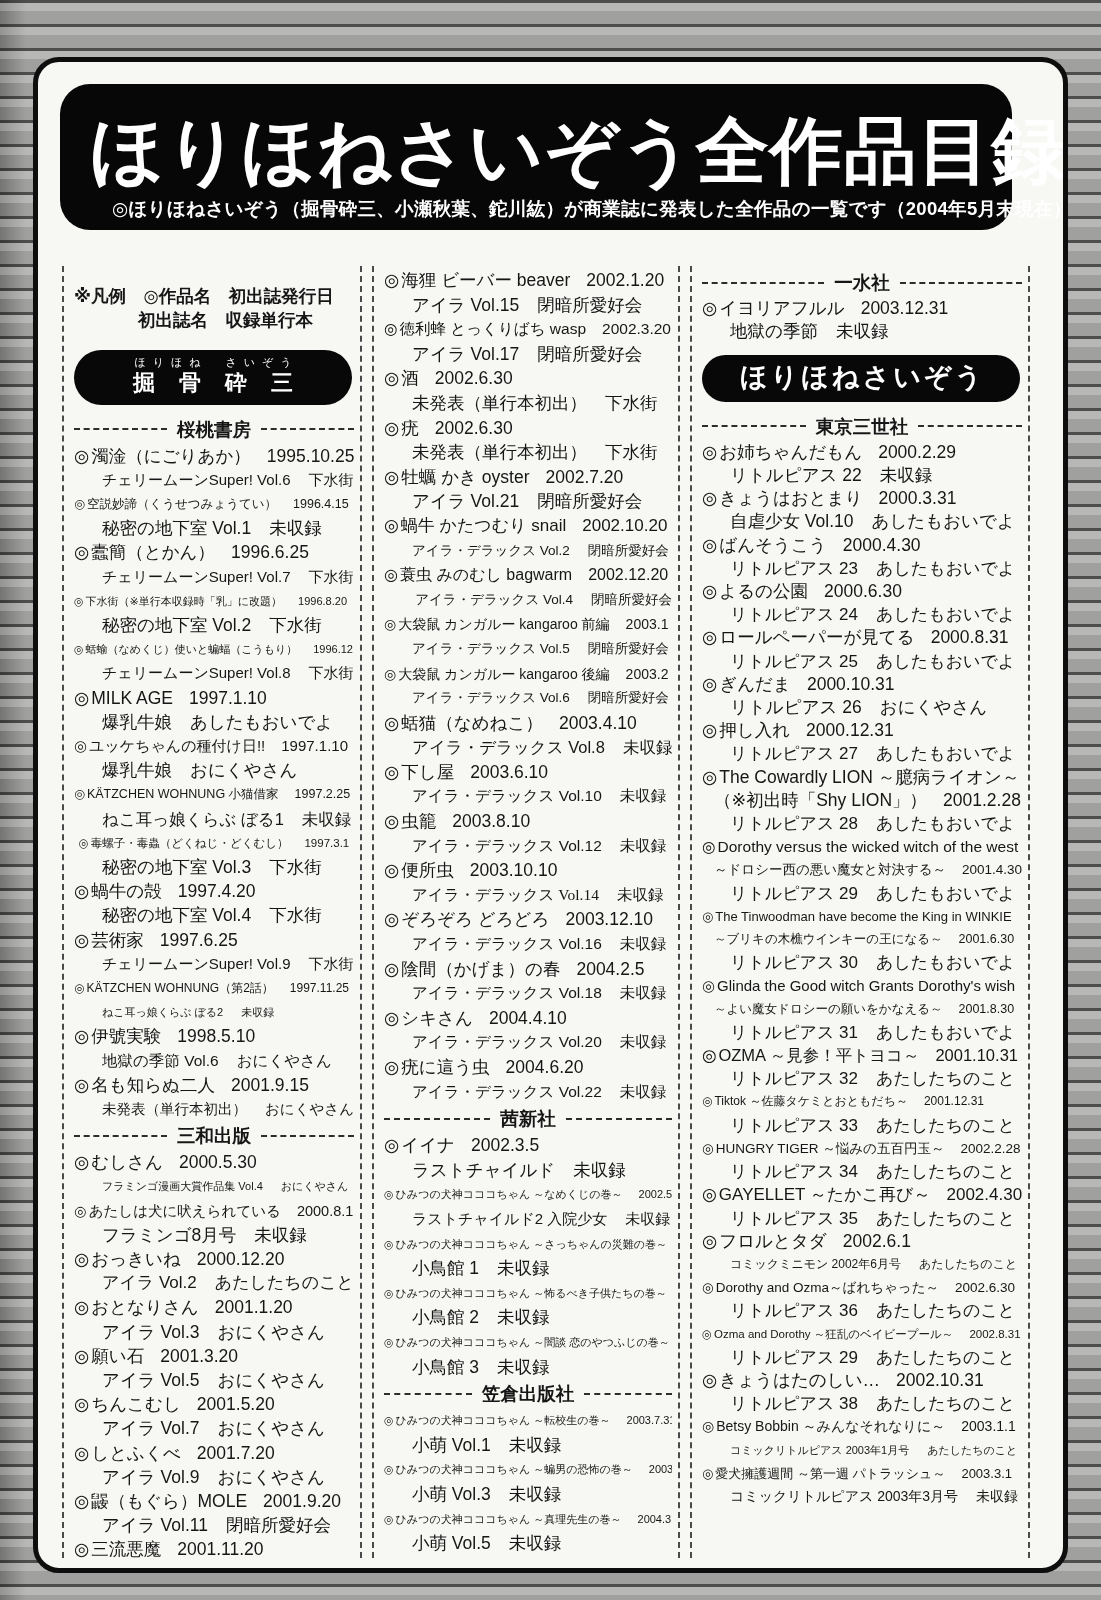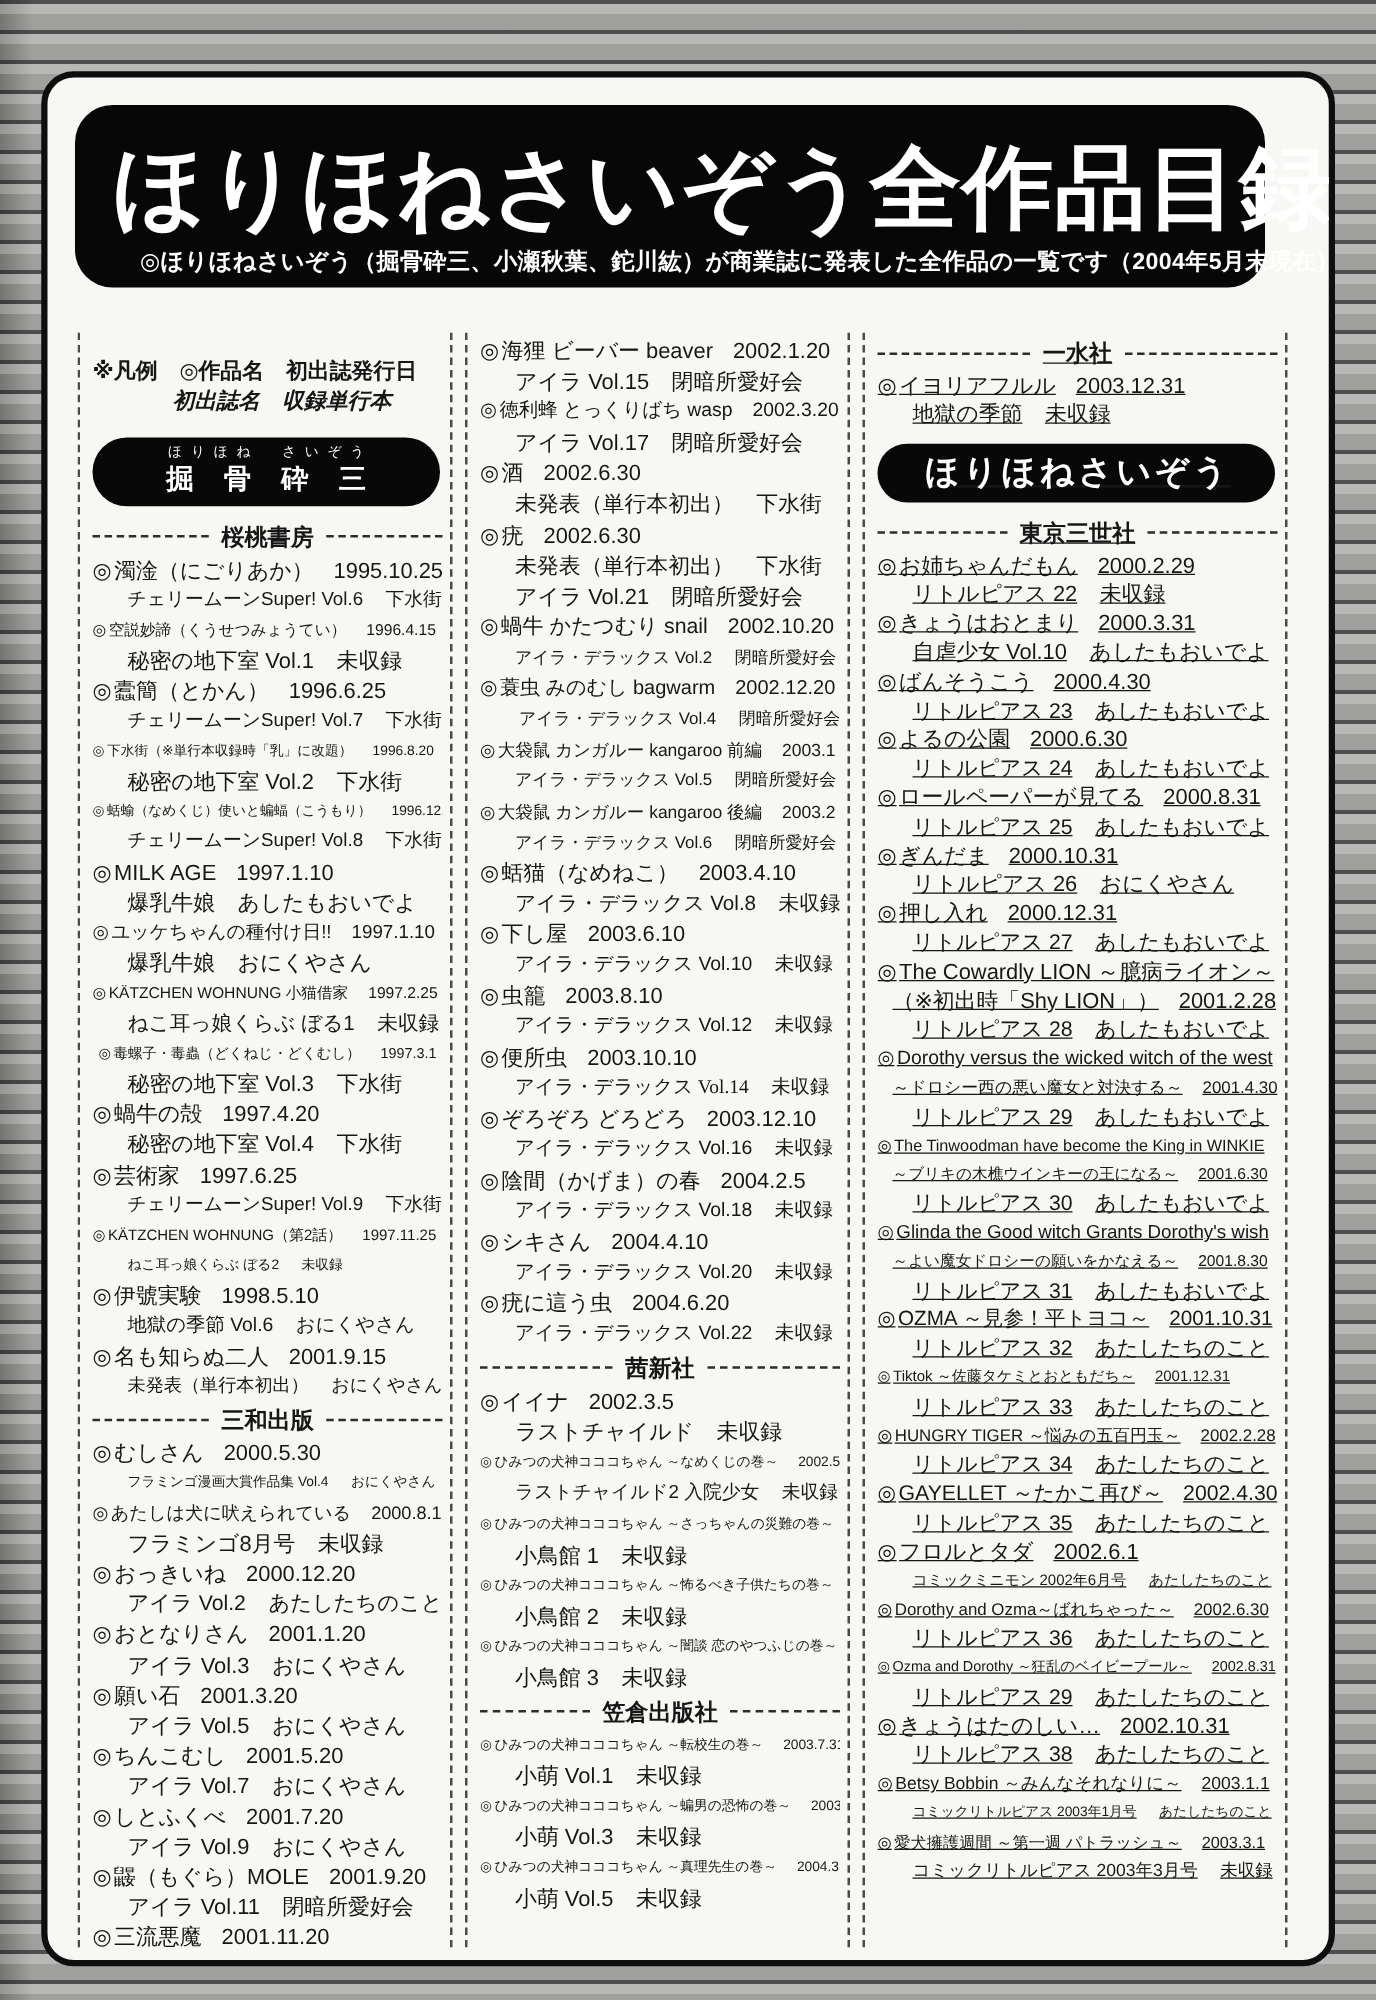--- a/index.html
+++ b/index.html
@@ -37,33 +37,33 @@
   
   .cols{
     margin:36px 0 0 24px;display:flex;gap:10px;height:1292px;overflow:hidden;
   }
   .col{
     box-sizing:border-box;border-left:2px dashed #4a4a4a;border-right:2px dashed #4a4a4a;
     padding:2px 6px 0 10px;font-size:17.5px;overflow:hidden;
   }
   .col-0{width:300px;}
   .col-1{width:308px;}
-  .col-2{width:340px;text-decoration:underline;}
+  .col-2{width:340px;}
   .col-0 .line{line-height:24.2px;}
   .col-1 .line{line-height:24.6px;}
   .col-2 .line{line-height:23.2px;}
   .line{white-space:nowrap;overflow:hidden;}
   .mark{margin-right:2px;}
   .date{margin-left:16px;}
   .src-line{padding-left:28px;}
   .t2-line{padding-left:12px;}
   .book{margin-left:18px;}
   
   .legend1{font-weight:bold;margin-top:16px;}
-  .legend2{font-weight:bold;padding-left:64px;margin-bottom:18px;font-style:italic;}
+  .legend2{font-weight:bold;padding-left:64px;margin-bottom:18px;}
   
   .pub{display:flex;align-items:center;gap:10px;margin:2px 0;}
   .pub .dash{flex:1;border-top:2.5px dashed #2d2d2d;height:0;}
   .pub .pub-name{font-weight:bold;font-size:18.5px;white-space:nowrap;}
   
   .name-banner{
     background:#080808;color:#fff;border-radius:34px;text-align:center;
     margin:12px 2px 12px 0;padding:6px 4px 8px 4px;
   }
   .furigana{font-size:11px;letter-spacing:7px;padding-left:7px;line-height:1.25;}
@@ -199,20 +199,21 @@
         </div>
         <div class="entry">
           <div class="line t-line"><span class="mark">◎</span><span>酒</span><span class="date">2002.6.30</span></div>
           <div class="line src-line"><span>未発表（単行本初出）</span><span class="book">下水街</span></div>
         </div>
         <div class="entry">
           <div class="line t-line"><span class="mark">◎</span><span>疣</span><span class="date">2002.6.30</span></div>
           <div class="line src-line"><span>未発表（単行本初出）</span><span class="book">下水街</span></div>
         </div>
         <div class="entry">
+          <div class="line t-line"><span class="mark">◎</span><span>牡蠣 かき oyster</span><span class="date">2002.7.20</span></div>
           <div class="line src-line"><span>アイラ Vol.21</span><span class="book">閉暗所愛好会</span></div>
         </div>
         <div class="entry">
           <div class="line t-line" style="font-size: 17px;"><span class="mark">◎</span><span>蝸牛 かたつむり snail</span><span class="date">2002.10.20</span></div>
           <div class="line src-line" style="font-size: 13.5px;"><span>アイラ・デラックス Vol.2</span><span class="book">閉暗所愛好会</span></div>
         </div>
         <div class="entry">
           <div class="line t-line" style="font-size: 16px;"><span class="mark">◎</span><span>蓑虫 みのむし bagwarm</span><span class="date">2002.12.20</span></div>
           <div class="line src-line" style="font-size: 13.5px; text-align: right;"><span>アイラ・デラックス Vol.4</span><span class="book">閉暗所愛好会</span></div>
         </div>

